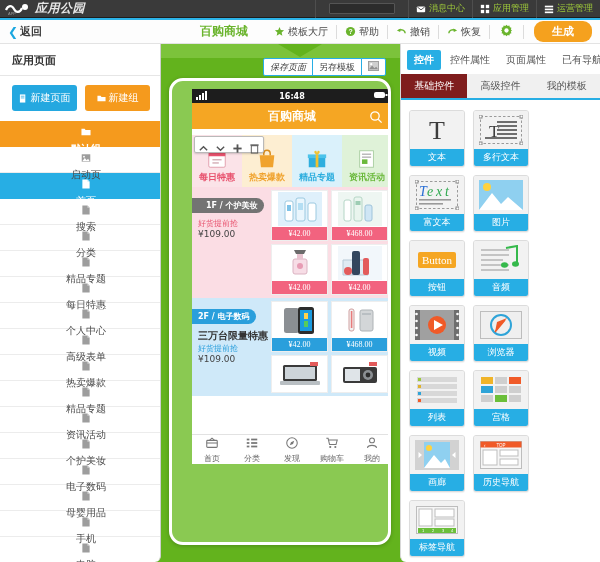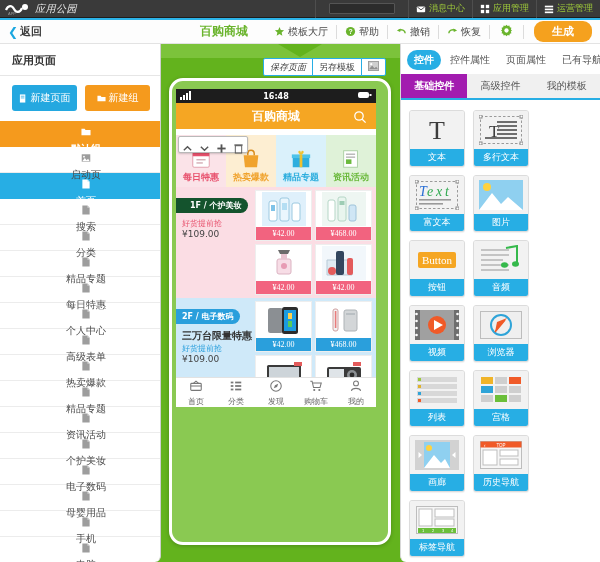--- a/index.html
+++ b/index.html
@@ -12,21 +12,21 @@
   
   .topbar {
     height: 18px; background: #3a3a3a; display: flex;
     align-items: center; justify-content: space-between;
     border-bottom: 1px solid #1d1d1d; position: relative;
   }
   .brand { display: flex; align-items: center; gap: 3px; padding-left: 4px; }
   .brand-logo { width: 28px; height: 14px; position: relative; }
   .brand-logo svg { display: block; }
   .brand-txt {
-    color: #e8e8e8; font-size: 10px; font-weight: normal;
+    color: #e8e8e8; font-size: 12px; font-weight: bold;
     font-style: italic; letter-spacing: .5px;
   }
   .topnav { display: flex; align-items: center; height: 18px; }
   .topnav-item {
     color: #9ec93a; font-size: 9px; padding: 0 7px; height: 18px;
     display: flex; align-items: center; gap: 3px;
     border-left: 1px solid #4e4e4e; cursor: pointer; white-space: nowrap;
   }
   .topnav-item:first-child { border-left: none; margin-top: 46px; }
   .topnav-search {
@@ -134,21 +134,21 @@
   }
   .ca-btn:first-child { border-top-left-radius: 2px; border-bottom-left-radius: 2px; font-style: italic; }
   .ca-btn:last-child { border-top-right-radius: 2px; border-bottom-right-radius: 2px; }
 
   .phone {
     position: absolute; left: 8px; top: 34px; width: 222px; height: 467px;
     background: #8ac952; border: 3px solid #fff; border-radius: 14px;
     box-shadow: 0 1px 4px rgba(0,0,0,.22); overflow: hidden;
   }
   .screen {
-    position: absolute; left: 4px; top: 8px; width: 200px; height: 318px;
+    position: absolute; left: 20px; top: 8px; width: 200px; height: 375px;
     background: #fff; overflow: hidden;
   }
   .statusbar {
     height: 14px; background: #1d1d1d; display: flex; align-items: center;
     justify-content: space-between; padding: 0 4px;
     color: #fff; font-size: 8px; font-weight: bold;
   }
   .sb-time { position: absolute; left: 0; right: 0; text-align: center; font-size: 8px; }
   .apphdr {
     height: 26px; background: #f5a623; display: flex; align-items: center;
@@ -209,29 +209,29 @@
     position: absolute; top: 0; right: 0; width: 200px; bottom: 0;
     background: #fff; z-index: 5; overflow: hidden;
     border-left: 1px solid #d8d8d8; border-bottom-left-radius: 6px;
   }
   .rp-tabs {
     display: flex; align-items: center; gap: 2px;
     padding: 6px 4px 4px 6px; background: #fff;
   }
   .rp-tab {
     font-size: 10px; color: #555; padding: 3px 7px;
-    border-radius: 10px; cursor: pointer; white-space: nowrap;
+    border-radius: 2px; cursor: pointer; white-space: nowrap;
   }
   .rp-tab.active { background: #27aee4; color: #fff; font-weight: bold; }
   .rp-subtabs { display: flex; border-bottom: 2px solid #27aee4; }
   .rp-sub {
     flex: 1; text-align: center; font-size: 10px; padding: 5px 0;
     background: #f0f0f0; color: #555; cursor: pointer;
   }
-  .rp-sub.active { background: #a21caf; color: #fff; font-weight: bold; }
+  .rp-sub.active { background: #7f1d1d; color: #fff; font-weight: normal; }
   .wgrid {
     display: flex; flex-wrap: wrap; gap: 8px; padding: 10px 8px;
   }
   .wcard {
     width: 56px; background: #f2f2f2; border: 1px solid #dcdcdc;
     border-radius: 3px; overflow: hidden; cursor: pointer;
     box-shadow: 0 1px 1px rgba(0,0,0,.06);
   }
   .wthumb {
     height: 38px; display: flex; align-items: center; justify-content: center;
@@ -617,21 +617,21 @@
                   <rect x="6.5" y="9.2" width="10" height="1.6" fill="#b9b9b9"></rect>
                   <rect x="6.5" y="12.4" width="6" height="5" fill="#6bb93c"></rect>
                 </svg>
               </div>
               <div class="cl" style="color: rgb(107, 185, 60);">资讯活动</div>
             </div>
           </div>
 
         <div id="floors">
             <div class="floor" style="background: rgb(251, 221, 228);">
-              <div class="floor-left"><div class="floor-tag" style="background: #14532d; padding-left: 14px;">1F / 个护美妆</div><div class="floor-s" style="color: rgb(232, 82, 110);">好货提前抢</div><div class="floor-p">¥109.00</div></div>
+              <div class="floor-left"><div class="floor-tag" style="background: #737373; padding-left: 14px;">1F / 个护美妆</div><div class="floor-s" style="color: rgb(232, 82, 110);">好货提前抢</div><div class="floor-p">¥109.00</div></div>
               <div class="floor-right">
                 <div class="prod">
                   <div class="prod-img">
                     <svg width="44" height="34" viewBox="0 0 44 34">
                       <rect width="44" height="34" fill="#dff0fb"></rect>
                       <rect x="7" y="9" width="8" height="20" rx="2" fill="#fff" stroke="#9cc9e0"></rect>
                       <rect x="18" y="6" width="9" height="23" rx="2" fill="#eaf6fd" stroke="#9cc9e0"></rect>
                       <rect x="30" y="11" width="8" height="18" rx="2" fill="#fff" stroke="#9cc9e0"></rect>
                       <rect x="9" y="13" width="4" height="6" fill="#7fc3e8"></rect>
                       <rect x="20" y="11" width="5" height="7" fill="#b4def3"></rect>

